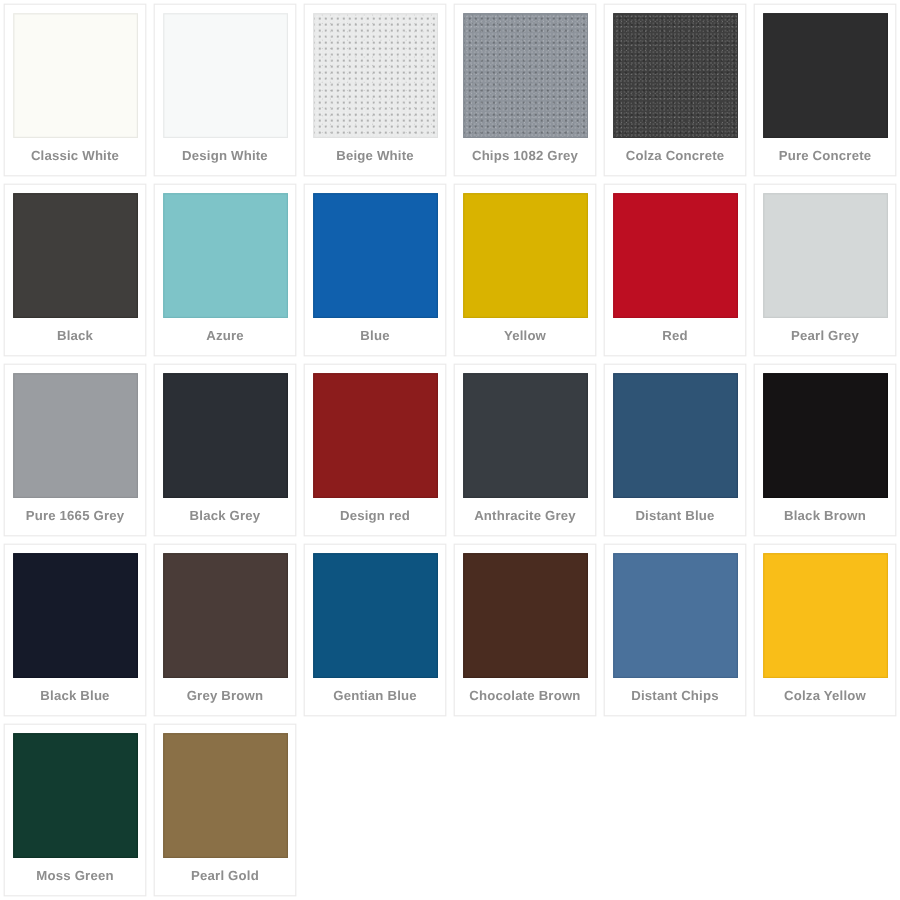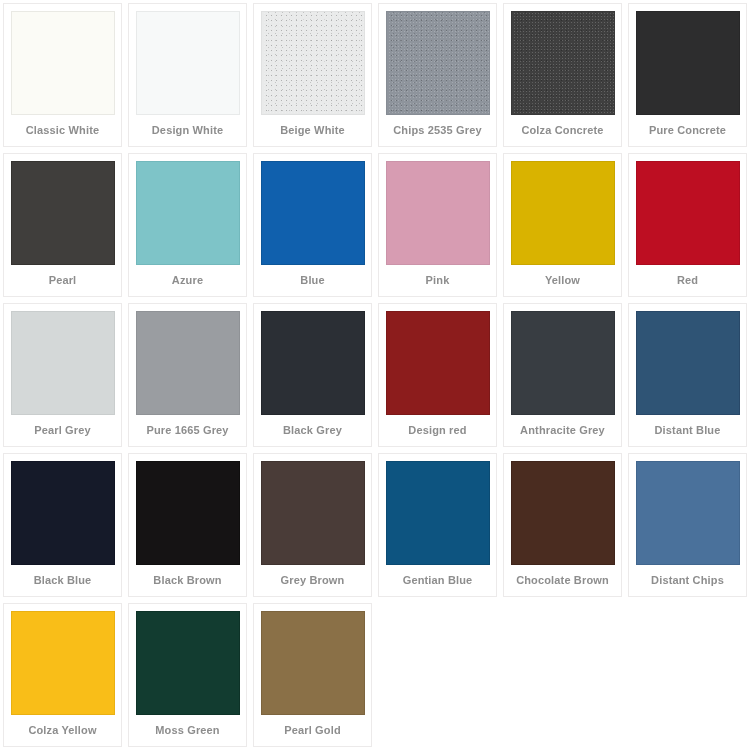--- a/index.html
+++ b/index.html
@@ -97,47 +97,43 @@
     <div class="swatch-cell">
       <div class="swatch-chip" style="background: rgb(247, 249, 249); border: 1px solid rgb(232, 234, 234);"></div>
       <div class="swatch-label">Design White</div>
     </div>
     <div class="swatch-cell">
       <div class="swatch-chip textured" style="background: rgb(233, 234, 234); border: 1px solid rgb(224, 225, 225);"></div>
       <div class="swatch-label">Beige White</div>
     </div>
     <div class="swatch-cell">
       <div class="swatch-chip textured" style="background: rgb(142, 148, 156); border: 1px solid rgb(134, 140, 148);"></div>
-      <div class="swatch-label">Chips 2535 Grey</div>
+      <div class="swatch-label">Chips 1082 Grey</div>
     </div>
     <div class="swatch-cell">
       <div class="swatch-chip textured" style="background: rgb(63, 63, 63); border: 1px solid rgb(56, 56, 56);"></div>
       <div class="swatch-label">Colza Concrete</div>
     </div>
     <div class="swatch-cell">
       <div class="swatch-chip" style="background: rgb(45, 45, 46); border: 1px solid rgb(39, 39, 40);"></div>
       <div class="swatch-label">Pure Concrete</div>
     </div>
     <div class="swatch-cell">
       <div class="swatch-chip" style="background: rgb(64, 62, 60); border: 1px solid rgb(53, 51, 48);"></div>
-      <div class="swatch-label">Pearl</div>
+      <div class="swatch-label">Black</div>
     </div>
     <div class="swatch-cell">
       <div class="swatch-chip" style="background: rgb(126, 196, 200); border: 1px solid rgb(114, 184, 188);"></div>
       <div class="swatch-label">Azure</div>
     </div>
     <div class="swatch-cell">
       <div class="swatch-chip" style="background: rgb(16, 96, 173); border: 1px solid rgb(13, 86, 153);"></div>
       <div class="swatch-label">Blue</div>
     </div>
     <div class="swatch-cell">
-      <div class="swatch-chip" style="background: rgb(215, 156, 178); border: 1px solid rgb(203, 147, 169);"></div>
-      <div class="swatch-label">Pink</div>
-    </div>
-    <div class="swatch-cell">
       <div class="swatch-chip" style="background: rgb(217, 179, 0); border: 1px solid rgb(201, 166, 0);"></div>
       <div class="swatch-label">Yellow</div>
     </div>
     <div class="swatch-cell">
       <div class="swatch-chip" style="background: rgb(189, 14, 34); border: 1px solid rgb(172, 11, 30);"></div>
       <div class="swatch-label">Red</div>
     </div>
     <div class="swatch-cell">
       <div class="swatch-chip" style="background: rgb(212, 216, 216); border: 1px solid rgb(201, 205, 205);"></div>
       <div class="swatch-label">Pearl Grey</div>
@@ -156,26 +152,26 @@
     </div>
     <div class="swatch-cell">
       <div class="swatch-chip" style="background: rgb(56, 61, 66); border: 1px solid rgb(48, 53, 58);"></div>
       <div class="swatch-label">Anthracite Grey</div>
     </div>
     <div class="swatch-cell">
       <div class="swatch-chip" style="background: rgb(47, 84, 117); border: 1px solid rgb(40, 72, 104);"></div>
       <div class="swatch-label">Distant Blue</div>
     </div>
     <div class="swatch-cell">
+      <div class="swatch-chip" style="background: rgb(21, 19, 20); border: 1px solid rgb(15, 14, 14);"></div>
+      <div class="swatch-label">Black Brown</div>
+    </div>
+    <div class="swatch-cell">
       <div class="swatch-chip" style="background: rgb(21, 26, 41); border: 1px solid rgb(16, 20, 35);"></div>
       <div class="swatch-label">Black Blue</div>
-    </div>
-    <div class="swatch-cell">
-      <div class="swatch-chip" style="background: rgb(21, 19, 20); border: 1px solid rgb(15, 14, 14);"></div>
-      <div class="swatch-label">Black Brown</div>
     </div>
     <div class="swatch-cell">
       <div class="swatch-chip" style="background: rgb(74, 60, 56); border: 1px solid rgb(63, 51, 47);"></div>
       <div class="swatch-label">Grey Brown</div>
     </div>
     <div class="swatch-cell">
       <div class="swatch-chip" style="background: rgb(13, 84, 128); border: 1px solid rgb(10, 74, 114);"></div>
       <div class="swatch-label">Gentian Blue</div>
     </div>
     <div class="swatch-cell">

